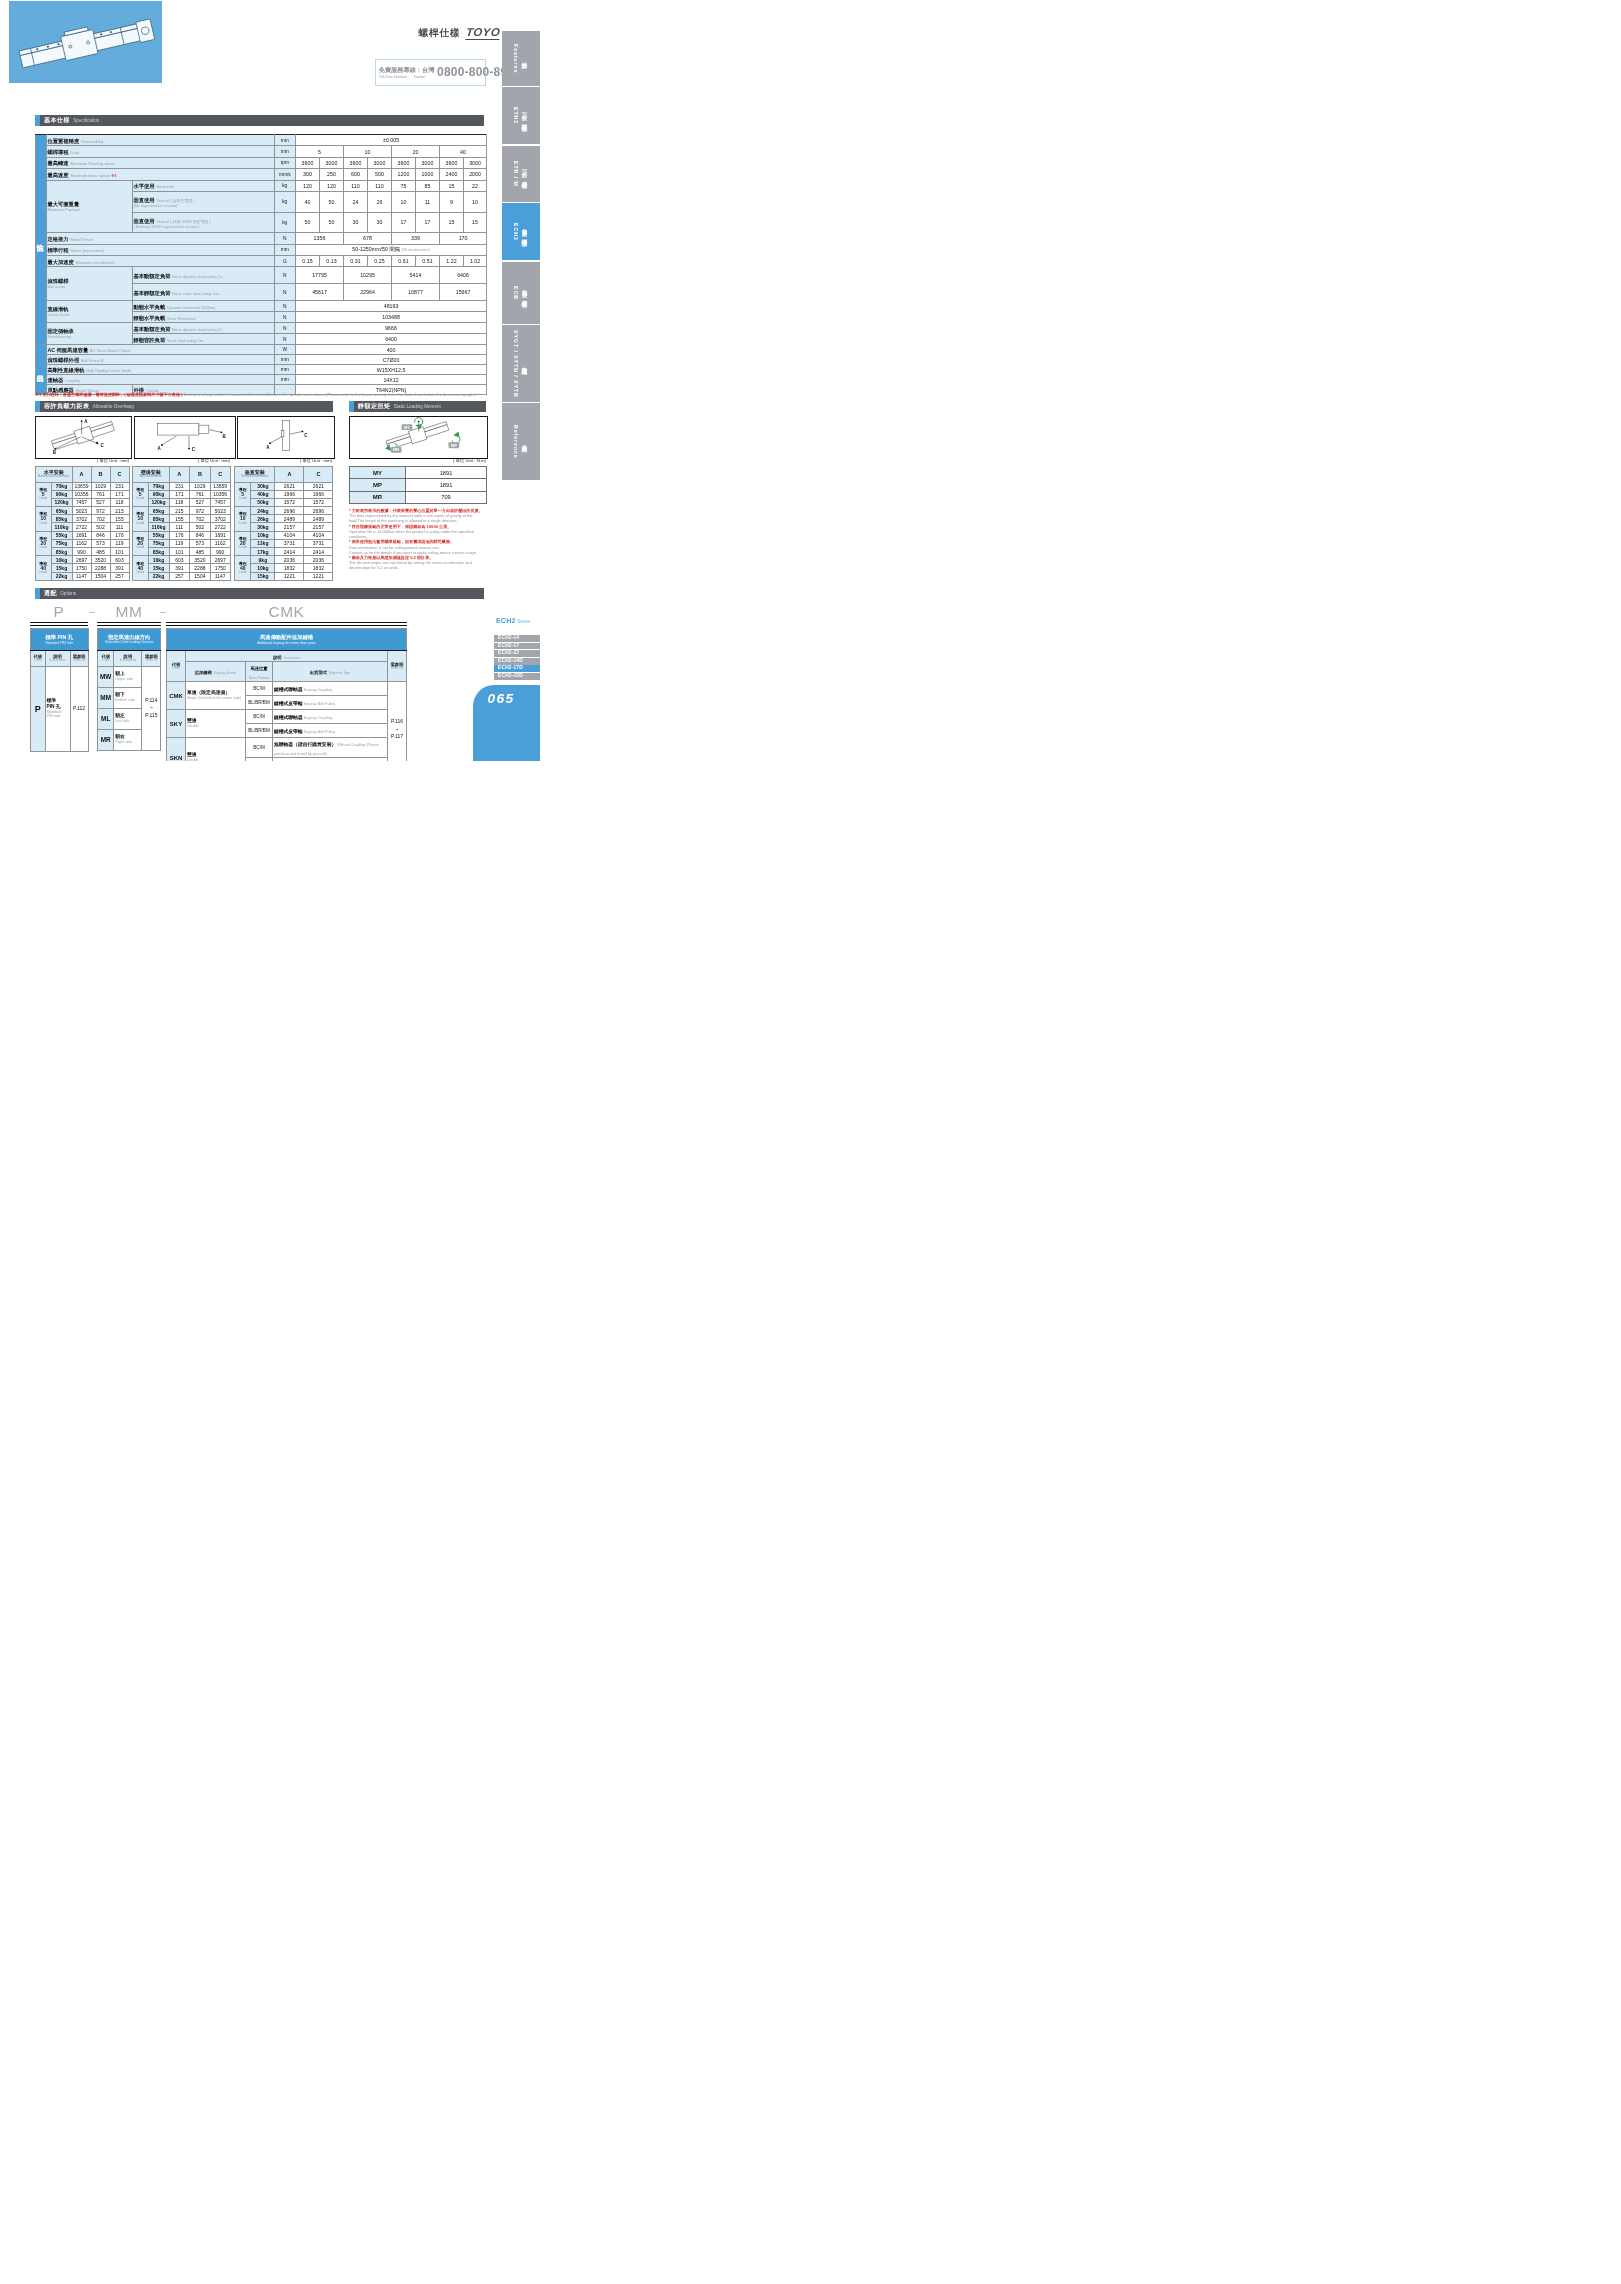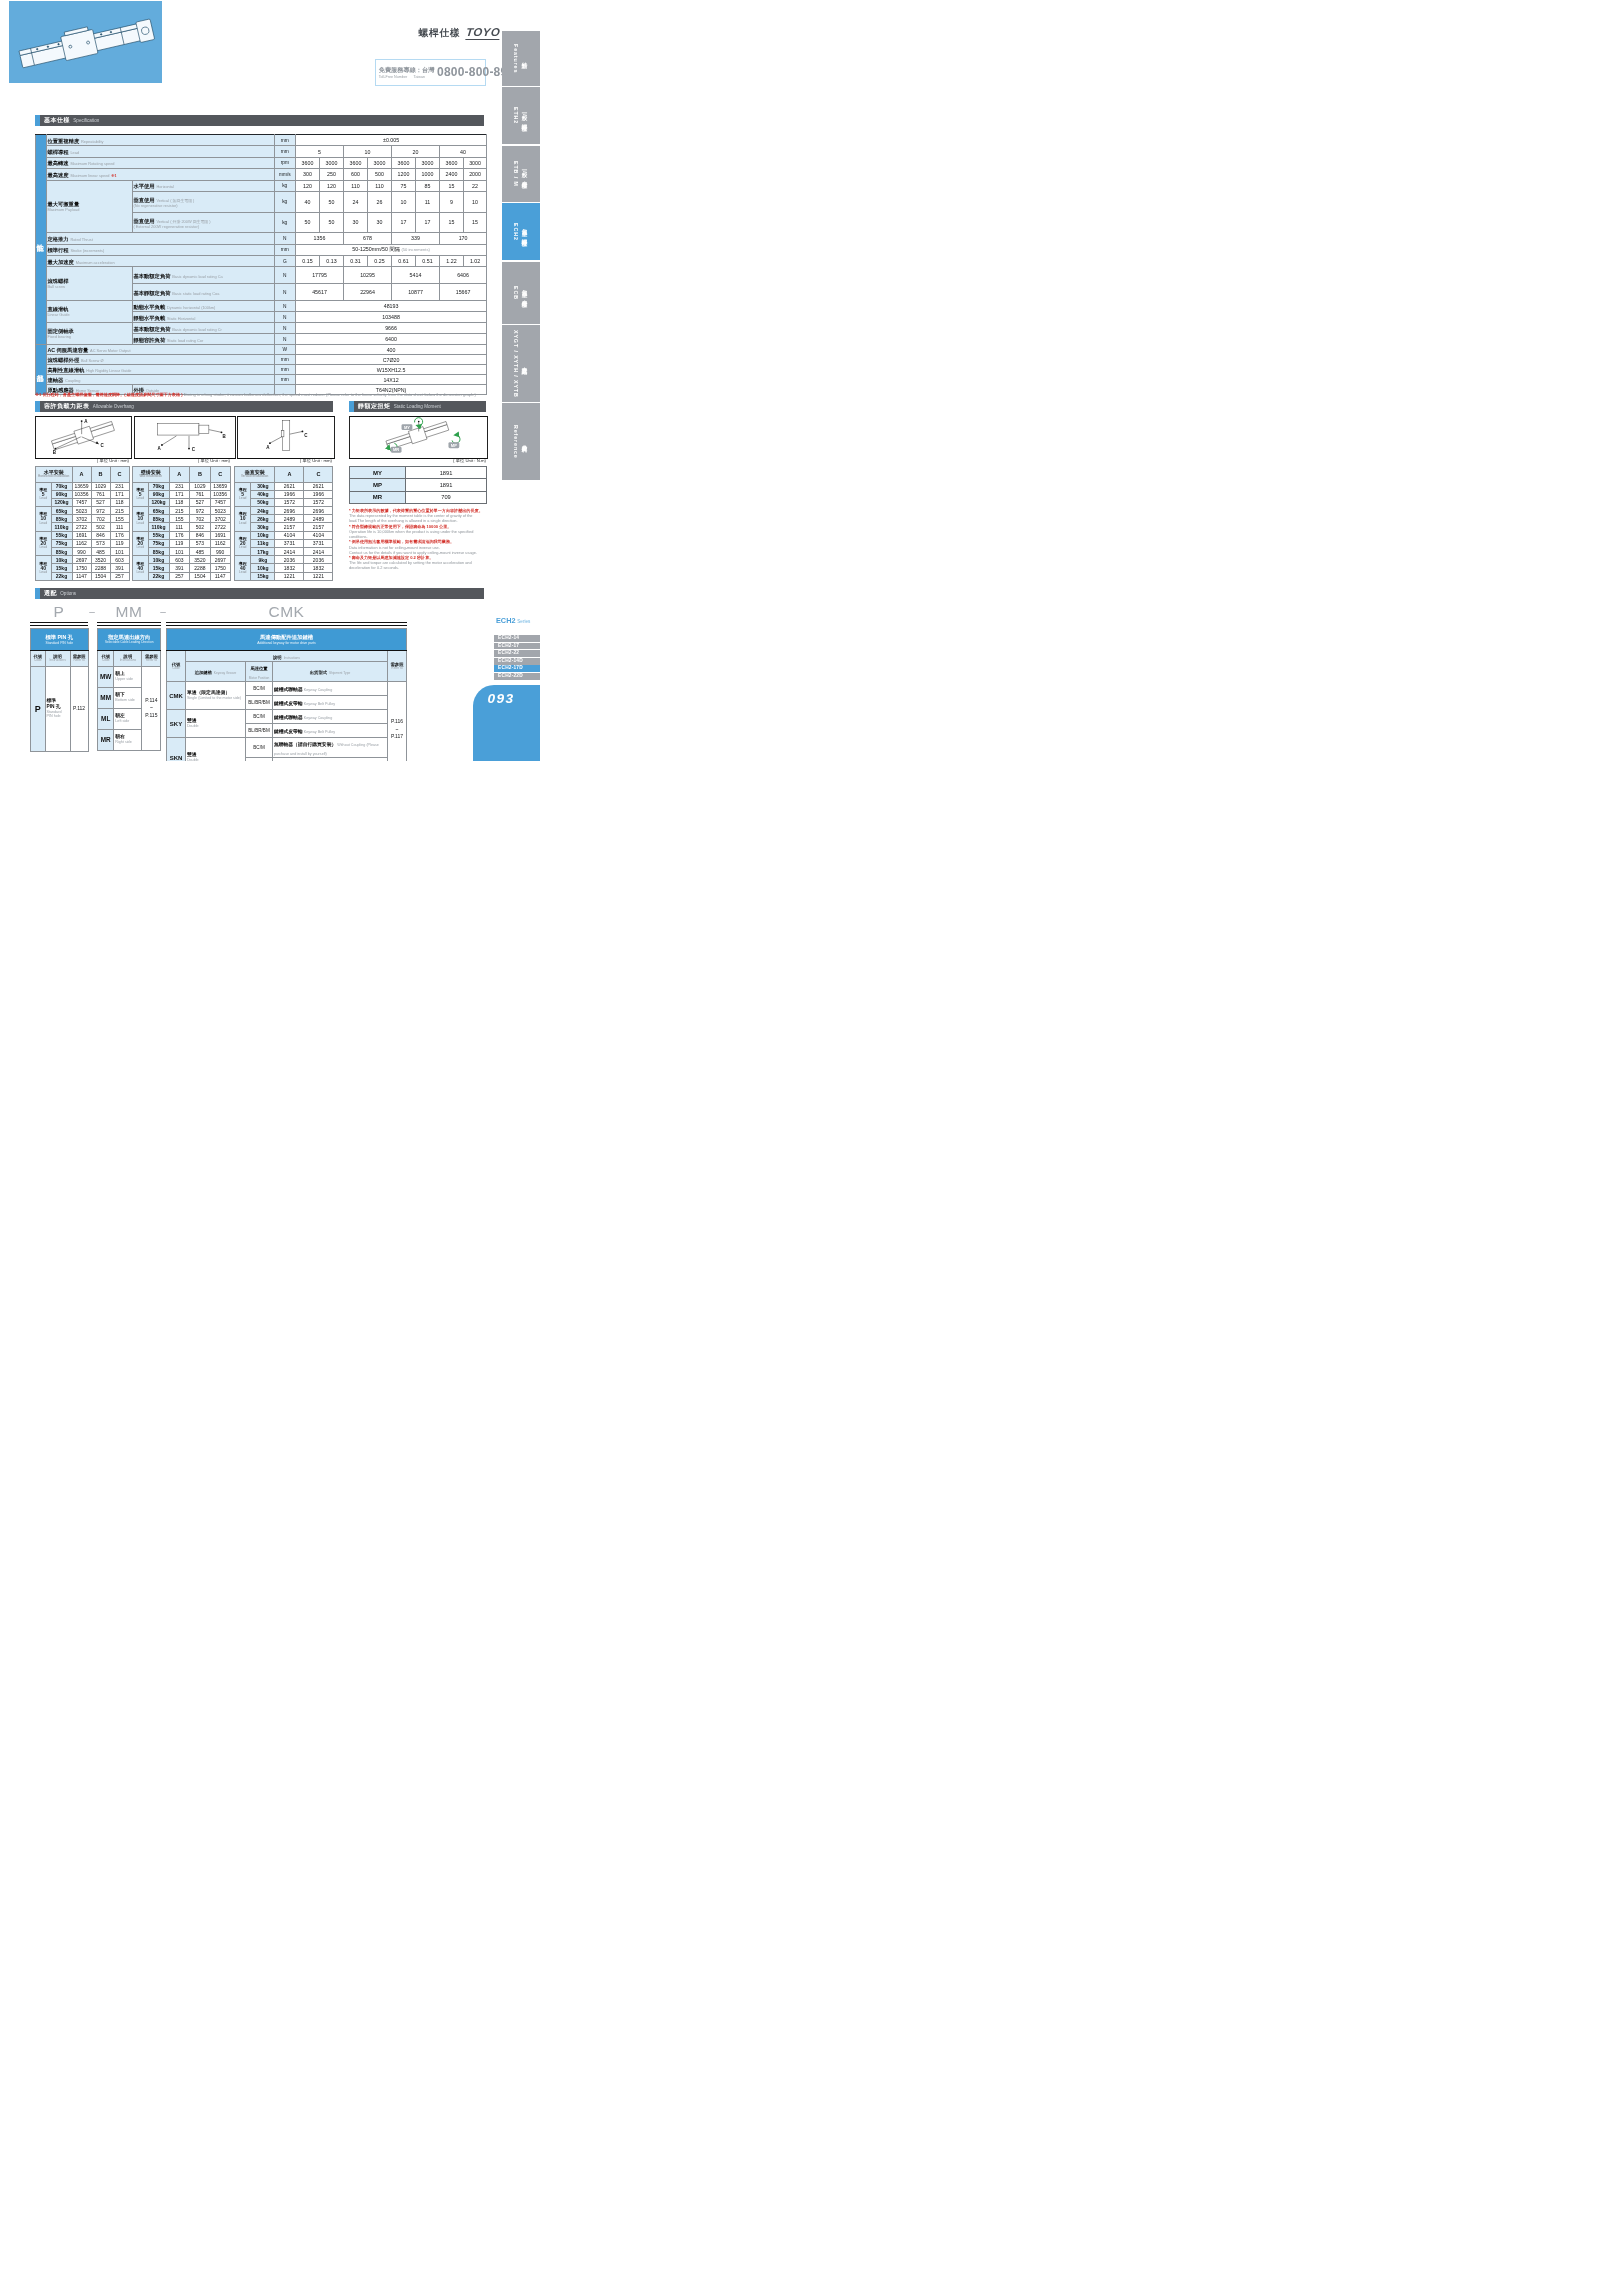--- a/index.html
+++ b/index.html
@@ -1050,17 +1050,17 @@
   <div id="series-list">
       <div class="s-item">ECH2-14</div>
       <div class="s-item">ECH2-17</div>
       <div class="s-item">ECH2-22</div>
       <div class="s-item">ECH2-14D</div>
       <div class="s-item active">ECH2-17D</div>
       <div class="s-item">ECH2-22D</div>
     </div>
 
   <div id="page-badge">
-    <span class="pnum">093</span>
+    <span class="pnum">065</span>
   </div>
 
 </div>
 
 
 </body></html>

